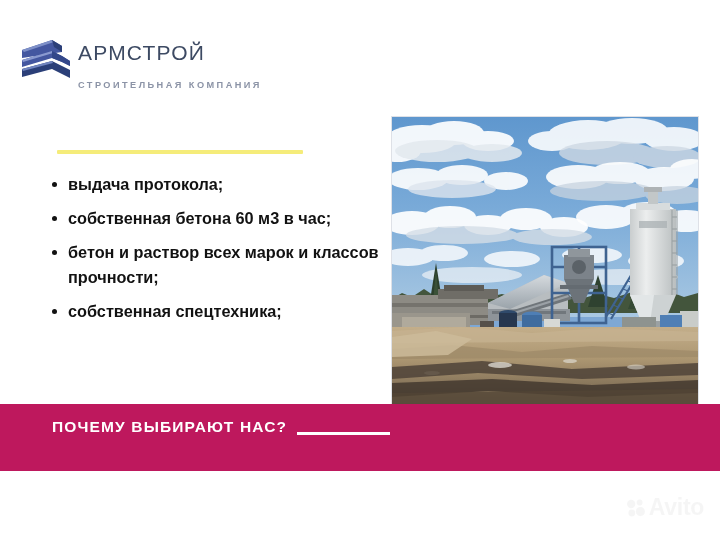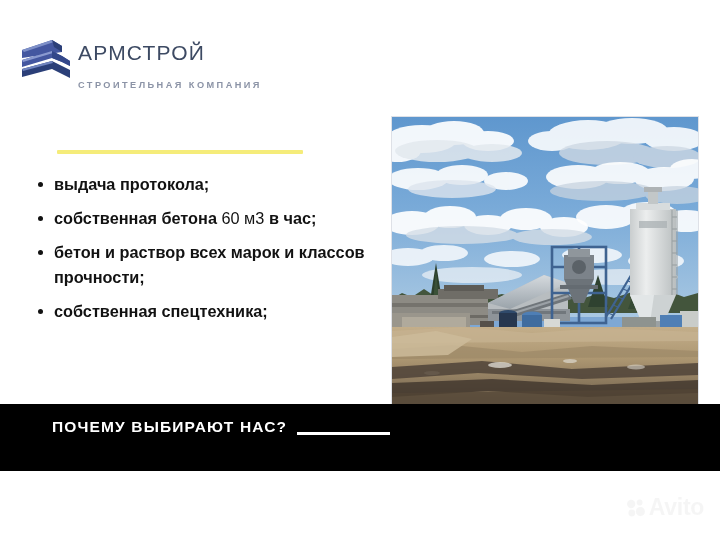--- a/index.html
+++ b/index.html
@@ -29,53 +29,53 @@
   }
 
   
   .accent-rule{
     position:absolute;left:57px;top:150px;width:246px;height:4px;
     background:#f5ec7a;border-radius:1px;
   }
 
   
   .bullets{
-    position:absolute;left:32px;top:172px;width:340px;
+    position:absolute;left:46px;top:172px;width:340px;
     margin:0;padding:0;list-style:none;
   }
   .bullets li{
     position:relative;
     padding-left:22px;
     margin-bottom:9px;
     font-size:16.3px;
     line-height:25px;
     font-weight:700;
     color:#121212;
   }
   .bullets li:before{
     content:"";
     position:absolute;left:6px;top:10px;
     width:5px;height:5px;border-radius:50%;
     background:#121212;
   }
-  .bullets li .thin{font-weight:400;text-align:center;}
+  .bullets li .thin{font-weight:700;text-align:center;}
 
   
   .photo{
     position:absolute;left:392px;top:117px;width:306px;height:288px;
     overflow:hidden;
     box-shadow:0 0 0 1px rgba(160,170,185,.35);
     background:#7ea8d4;
   }
   .photo svg{display:block;width:100%;height:100%;}
 
   
   .banner{
     position:absolute;left:0;top:404px;width:720px;height:67px;
-    background:#000000;
+    background:#be185d;
   }
   .banner-title{
     position:absolute;left:52px;top:9px;width:240px;
     color:#ffffff;
     font-size:15.5px;
     line-height:28px;
     font-weight:700;
     letter-spacing:1.15px;
     text-transform:uppercase;
   }

